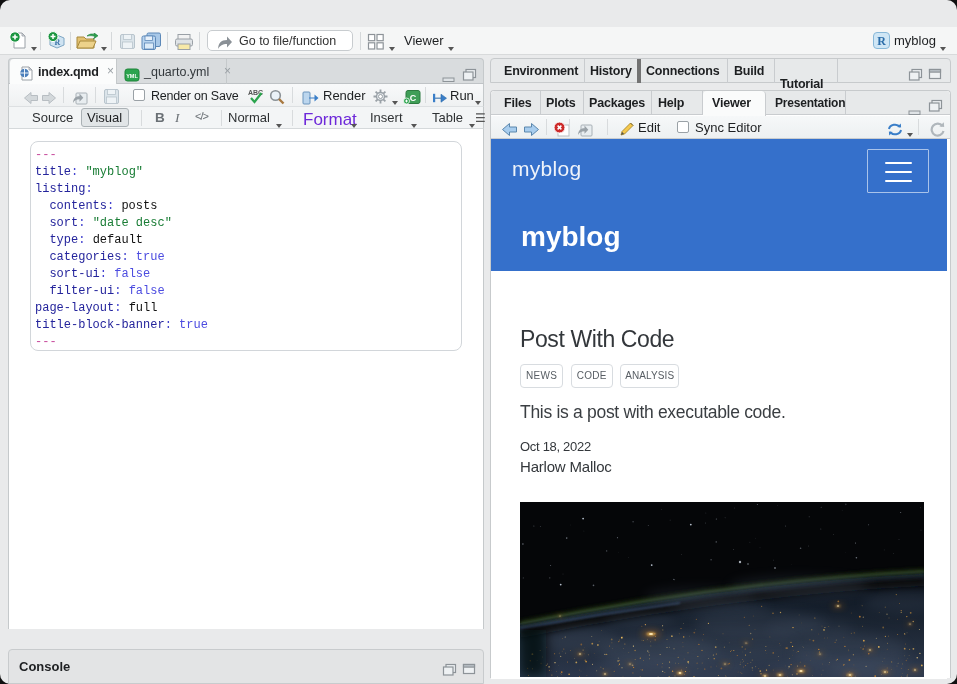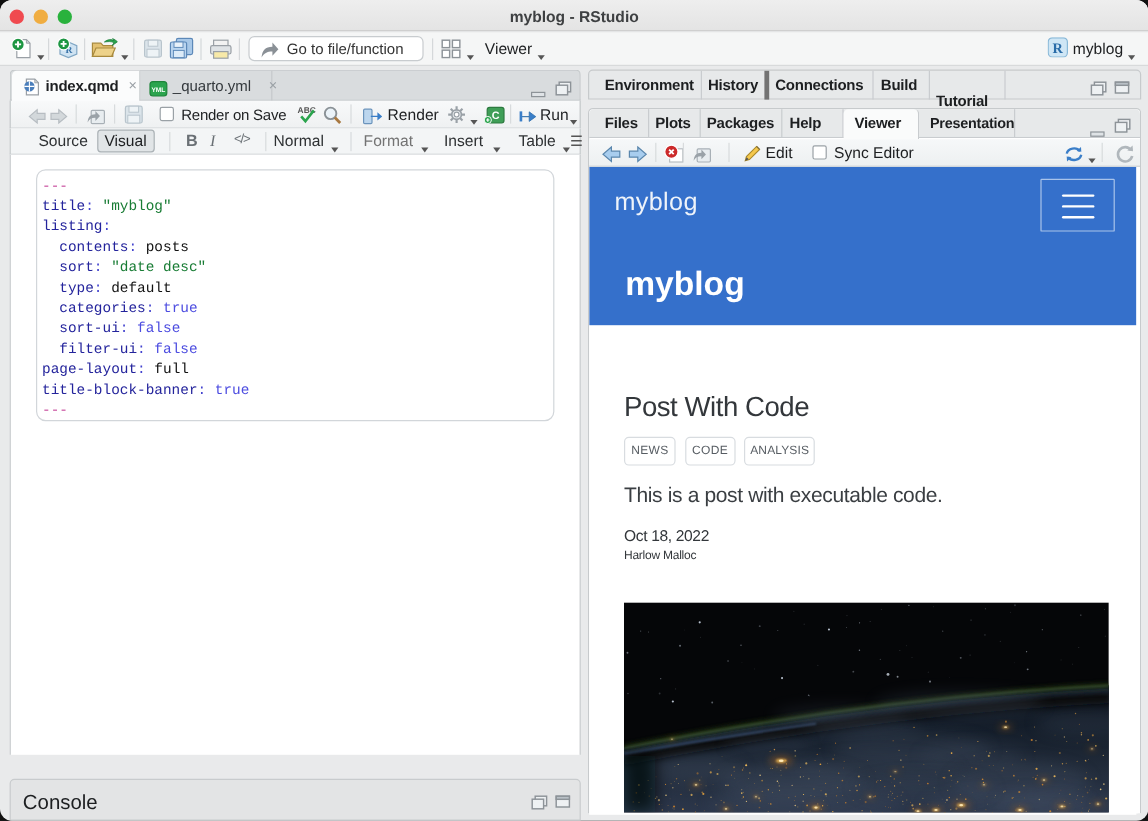--- a/index.html
+++ b/index.html
@@ -3,26 +3,20 @@
 * { margin:0; padding:0; box-sizing:border-box; }
 html,body { width:957px; height:684px; background:#101010; font-family:"Liberation Sans", sans-serif; }
 #win { position:absolute; left:0; top:0; width:957px; height:684px; border-radius:10px; overflow:hidden; background:#e9eaeb; }
 .abs { position:absolute; }
 svg { vertical-align:middle; }
 .tabtxt { font-size:12.5px; font-weight:bold; color:#1d1f21; letter-spacing:-0.2px; }
 </style></head>
 <body>
 <div id="win">
 
-<div class="abs" style="left:0;top:0;width:957px;height:26px;background:linear-gradient(#eeeeee,#e4e4e4);border-bottom:1px solid #cfcfcf">
-  <div class="abs" style="left:8px;top:7.5px;width:12px;height:12px;border-radius:50%;background:#f04a4f"></div>
-  <div class="abs" style="left:28px;top:7.5px;width:12px;height:12px;border-radius:50%;background:#f0ad41"></div>
-  <div class="abs" style="left:48px;top:7.5px;width:12px;height:12px;border-radius:50%;background:#29b23d"></div>
-  <div class="abs" style="left:0;top:6px;width:957px;text-align:center;font-size:13px;font-weight:bold;color:#3e4042">myblog - RStudio</div>
-</div>
 
 <div class="abs" style="left:0;top:27px;width:957px;height:28px;background:#f5f6f6;border-bottom:1px solid #d8dadb">
   <div class="abs" style="left:9px;top:4px"><svg width="19" height="19" viewBox="0 0 19 19" style="">
           <path d="M5 2 h8 l3 3 v12 h-11 z" fill="#fff" stroke="#9aa0a6" stroke-width="1"></path>
           <path d="M13 2 l3 3 h-3 z" fill="#d7dbdf" stroke="#9aa0a6" stroke-width="0.8"></path>
           <circle cx="6" cy="6" r="5.2" fill="#1d9642" stroke="#fff" stroke-width="1"></circle>
           <path d="M6 3.4 v5.2 M3.4 6 h5.2" stroke="#fff" stroke-width="1.6"></path>
         </svg></div>
   <div class="abs" style="left:31px;top:12px"><span style="display:inline-block;width:0;height:0;border-left:3.5px solid transparent;border-right:3.5px solid transparent;border-top:4px solid #555;vertical-align:middle"></span></div>
   <div class="abs" style="left:40px;top:5px;width:1px;height:18px;background:#d5d8da"></div>
@@ -172,38 +166,38 @@
   <span class="abs" style="left:72px;top:1px;width:48px;height:19px;background:#e1e5e7;border:1px solid #aab1b5;border-radius:3px"></span>
   <span class="abs" style="left:78px;top:3px;font-size:13px;color:#1d1f21">Visual</span>
   <span class="abs" style="left:132px;top:3px;width:1px;height:16px;background:#d8dbdd;display:inline-block"></span>
   <span class="abs" style="left:146px;top:2.5px;font-size:13.5px;font-weight:bold;color:#6a7075">B</span>
   <span class="abs" style="left:166px;top:2.5px;font-size:13.5px;font-style:italic;color:#6a7075;font-family:'Liberation Serif'">I</span>
   <span class="abs" style="left:186px;top:3px;font-size:11px;color:#6a7075;letter-spacing:-1px">&lt;/&gt;</span>
   <span class="abs" style="left:212px;top:3px;width:1px;height:16px;background:#d8dbdd;display:inline-block"></span>
   <span class="abs" style="left:219px;top:3px;font-size:13px;color:#2e3133">Normal</span>
   <span class="abs" style="left:267px;top:9px"><span style="display:inline-block;width:0;height:0;border-left:3.5px solid transparent;border-right:3.5px solid transparent;border-top:4px solid #555;vertical-align:middle"></span></span>
   <span class="abs" style="left:283px;top:3px;width:1px;height:16px;background:#d8dbdd;display:inline-block"></span>
-  <span class="abs" style="left:294px;top:3px;font-size:13px;color:#737373">Format</span>
+  <span class="abs" style="left:294px;top:3px;font-size:17px;color:#6d28d9">Format</span>
   <span class="abs" style="left:342px;top:9px"><span style="display:inline-block;width:0;height:0;border-left:3.5px solid transparent;border-right:3.5px solid transparent;border-top:4px solid #555;vertical-align:middle"></span></span>
   <span class="abs" style="left:361px;top:3px;font-size:13px;color:#2e3133">Insert</span>
   <span class="abs" style="left:402px;top:9px"><span style="display:inline-block;width:0;height:0;border-left:3.5px solid transparent;border-right:3.5px solid transparent;border-top:4px solid #555;vertical-align:middle"></span></span>
   <span class="abs" style="left:423px;top:3px;font-size:13px;color:#2e3133">Table</span>
   <span class="abs" style="left:460px;top:9px"><span style="display:inline-block;width:0;height:0;border-left:3.5px solid transparent;border-right:3.5px solid transparent;border-top:4px solid #555;vertical-align:middle"></span></span>
   <span class="abs" style="left:466px;top:4px;color:#555;font-size:12px;letter-spacing:-1px">☰</span>
 </div>
 
 <div class="abs" style="left:8px;top:129px;width:476px;height:500px;background:#fff;border-left:1px solid #c5c9cb;border-right:1px solid #c5c9cb">
   <div class="abs" style="left:21px;top:12px;width:432px;height:210px;border:1px solid #d2d6da;border-radius:8px;background:#fff">
     <div style="position:absolute;left:4px;top:5px;font-family:'Liberation Mono',monospace;font-size:12px;line-height:17px;white-space:pre"><span style="color:#c74a9c">---</span><br><span style="color:#24249c">title</span><span style="color:#4343cf">:</span> <span style="color:#187c34">"myblog"</span><br><span style="color:#24249c">listing</span><span style="color:#4343cf">:</span><br>&nbsp;&nbsp;<span style="color:#24249c">contents</span><span style="color:#4343cf">:</span> <span style="color:#111">posts</span><br>&nbsp;&nbsp;<span style="color:#24249c">sort</span><span style="color:#4343cf">:</span> <span style="color:#187c34">"date desc"</span><br>&nbsp;&nbsp;<span style="color:#24249c">type</span><span style="color:#4343cf">:</span> <span style="color:#111">default</span><br>&nbsp;&nbsp;<span style="color:#24249c">categories</span><span style="color:#4343cf">:</span> <span style="color:#4c4ce0">true</span><br>&nbsp;&nbsp;<span style="color:#24249c">sort-ui</span><span style="color:#4343cf">:</span> <span style="color:#4c4ce0">false</span><br>&nbsp;&nbsp;<span style="color:#24249c">filter-ui</span><span style="color:#4343cf">:</span> <span style="color:#4c4ce0">false</span><br><span style="color:#24249c">page-layout</span><span style="color:#4343cf">:</span> <span style="color:#111">full</span><br><span style="color:#24249c">title-block-banner</span><span style="color:#4343cf">:</span> <span style="color:#4c4ce0">true</span><br><span style="color:#c74a9c">---</span></div>
   </div>
 </div>
 
 
 <div class="abs" style="left:8px;top:649px;width:476px;height:35px;background:#e3e4e5;border:1px solid #c8cbcd;border-radius:4px 4px 0 0">
-  <span class="abs" style="left:10px;top:9px;font-size:17px;font-weight:normal;color:#1d1f21">Console</span>
+  <span class="abs" style="left:10px;top:9px;font-size:13px;font-weight:bold;color:#1d1f21">Console</span>
   <span class="abs" style="left:433px;top:10px"><svg width="15" height="13" viewBox="0 0 15 13" style="">
           <rect x="4" y="1.5" width="9.5" height="8" fill="#eef1f3" stroke="#8d9398" stroke-width="1.2"></rect>
           <rect x="1.5" y="4" width="9.5" height="8" fill="#eef1f3" stroke="#8d9398" stroke-width="1.2"></rect>
         </svg></span>
   <span class="abs" style="left:453px;top:9px"><svg width="14" height="12" viewBox="0 0 14 12" style="">
           <rect x="1.5" y="1.5" width="11" height="9" fill="#eef1f3" stroke="#8d9398" stroke-width="1.2"></rect>
           <rect x="1.5" y="1.5" width="11" height="2.6" fill="#b9c0c6" stroke="#8d9398" stroke-width="1.2"></rect>
         </svg></span>
 </div>
 
@@ -317,21 +311,21 @@
     </div>
 
     <span class="abs" style="left:29px;top:187px;font-size:23px;color:#33373b;letter-spacing:-0.4px">Post With Code</span>
     <div class="abs" style="left:29px;top:225px;height:24px">
       <span style="display:inline-block;border:1px solid #d8dce0;border-radius:4px;padding:4px 5px;font-size:10px;line-height:14px;letter-spacing:0.3px;color:#575d63;margin-right:3px">NEWS</span>
       <span style="display:inline-block;border:1px solid #d8dce0;border-radius:4px;padding:4px 5px;font-size:10px;line-height:14px;letter-spacing:0.3px;color:#575d63;margin-right:3px">CODE</span>
       <span style="display:inline-block;border:1px solid #d8dce0;border-radius:4px;padding:4px 4px;font-size:10px;line-height:14px;letter-spacing:0.1px;color:#575d63">ANALYSIS</span>
     </div>
     <span class="abs" style="left:29px;top:263px;font-size:17.5px;color:#3a3e42;letter-spacing:-0.3px">This is a post with executable code.</span>
     <span class="abs" style="left:29px;top:300px;font-size:13px;color:#33373b;letter-spacing:-0.3px">Oct 18, 2022</span>
-    <span class="abs" style="left:29px;top:319px;font-size:10px;color:#33373b;letter-spacing:-0.2px">Harlow Malloc</span>
+    <span class="abs" style="left:29px;top:319px;font-size:15px;color:#33373b;letter-spacing:-0.2px">Harlow Malloc</span>
     <div class="abs" style="left:29px;top:363px;width:404px;height:175px">
           <svg width="404" height="175" viewBox="0 0 404 175" style="display:block">
 <defs>
 <linearGradient id="eg" x1="0" y1="0" x2="0" y2="1">
 <stop offset="0" stop-color="#0b1018"></stop>
                 <stop offset="0.3" stop-color="#141d29"></stop>
 <stop offset="0.65" stop-color="#222c3b"></stop>
                 <stop offset="1" stop-color="#2d384d"></stop>
 </linearGradient>
 <filter id="b1" x="-80%" y="-80%" width="260%" height="260%">

